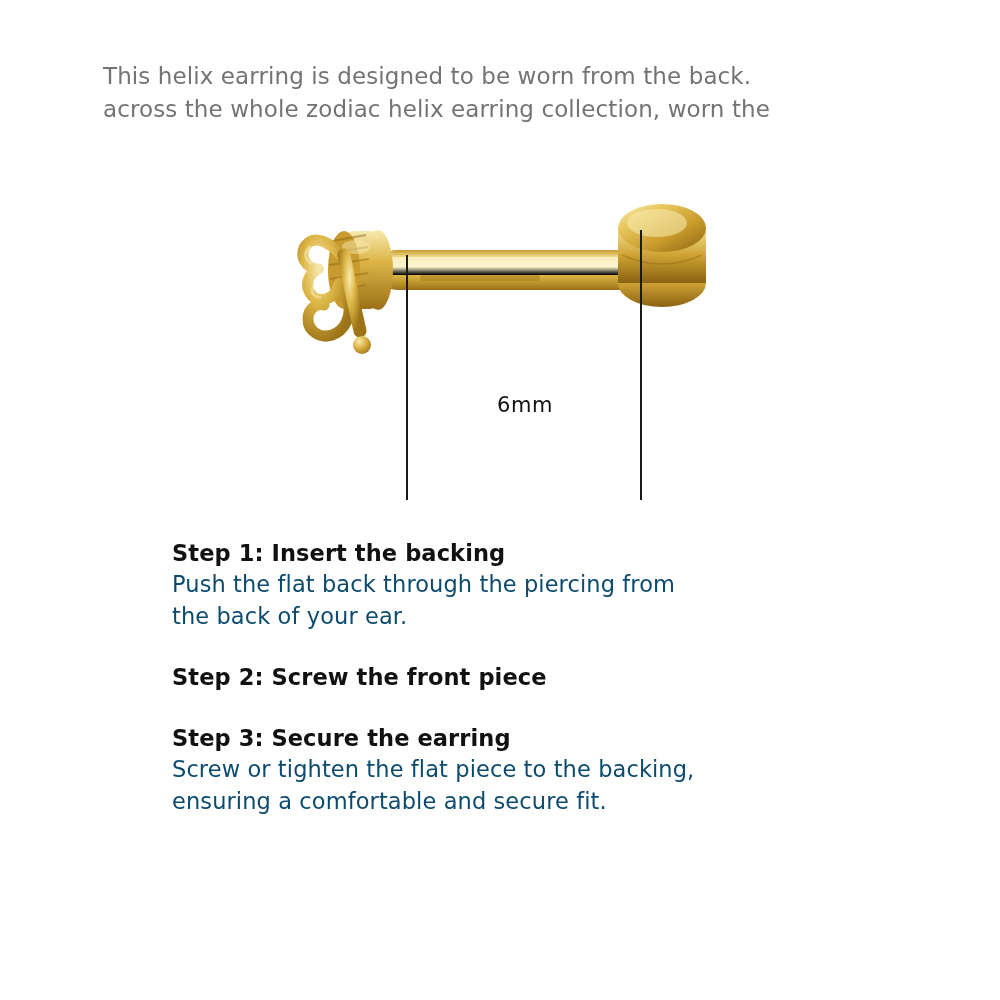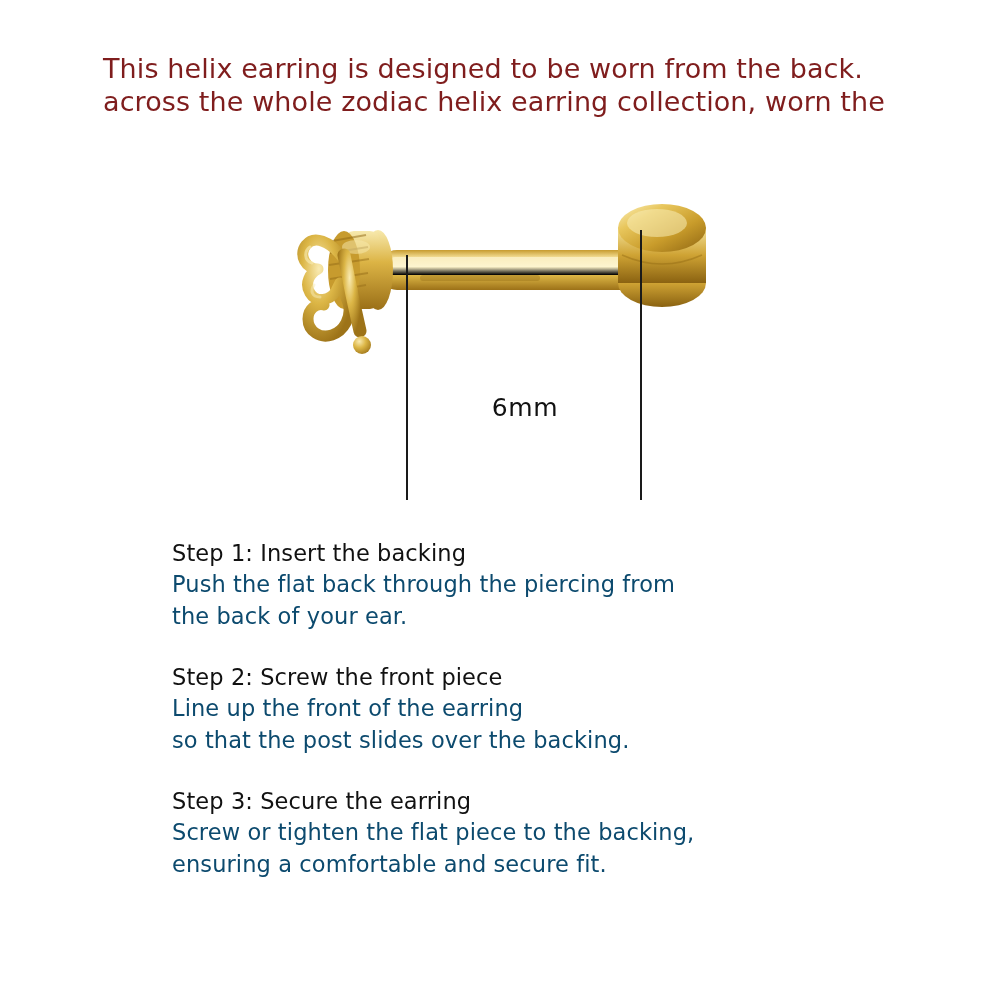--- a/index.html
+++ b/index.html
@@ -13,25 +13,25 @@
     position: relative;
     font-family: "DejaVu Sans", sans-serif;
     color: #1a1a1a;
     overflow: hidden;
   }
 
   
   #intro {
     position: absolute;
     left: 103px;
-    top: 52px;
+    top: 60px;
     width: 830px;
-    font-size: 27px;
+    font-size: 23px;
     line-height: 33px;
-    color: #7f1d1d;
+    color: #737373;
     letter-spacing: 0.1px;
   }
   #intro .line { display: block; white-space: nowrap; }
 
   
   #diagram {
     position: absolute;
     left: 0;
     top: 195px;
     width: 1000px;
@@ -53,36 +53,36 @@
   }
   #meas-left  { left: 406px; top: 60px; height: 245px; }
   #meas-right { left: 640px; top: 35px; height: 270px; }
 
   #meas-label {
     position: absolute;
     left: 440px;
     top: 198px;
     width: 170px;
     text-align: center;
-    font-size: 25px;
+    font-size: 21px;
     color: #111111;
     letter-spacing: 0.6px;
   }
 
   
   #steps {
     position: absolute;
     left: 172px;
     top: 538px;
     width: 780px;
   }
   .step { margin-bottom: 30px; }
   .step-title {
     font-size: 22.5px;
-    font-weight: normal;
+    font-weight: bold;
     color: #111111;
     line-height: 31px;
     letter-spacing: 0.1px;
   }
   .step-body {
     font-size: 22.5px;
     color: #0c4a6e;
     line-height: 31.5px;
     letter-spacing: 0.1px;
   }
@@ -185,24 +185,20 @@
   <div class="step">
     <div class="step-title">Step 1: Insert the backing</div>
     <div class="step-body">
       <span class="line">Push the flat back through the piercing from</span>
       <span class="line">the back of your ear.</span>
     </div>
   </div>
 
   <div class="step">
     <div class="step-title">Step 2: Screw the front piece</div>
-    <div class="step-body">
-      <span class="line">Line up the front of the earring</span>
-      <span class="line">so that the post slides over the backing.</span>
-    </div>
   </div>
 
   <div class="step">
     <div class="step-title">Step 3: Secure the earring</div>
     <div class="step-body">
       <span class="line">Screw or tighten the flat piece to the backing,</span>
       <span class="line">ensuring a comfortable and secure fit.</span>
     </div>
   </div>
 

